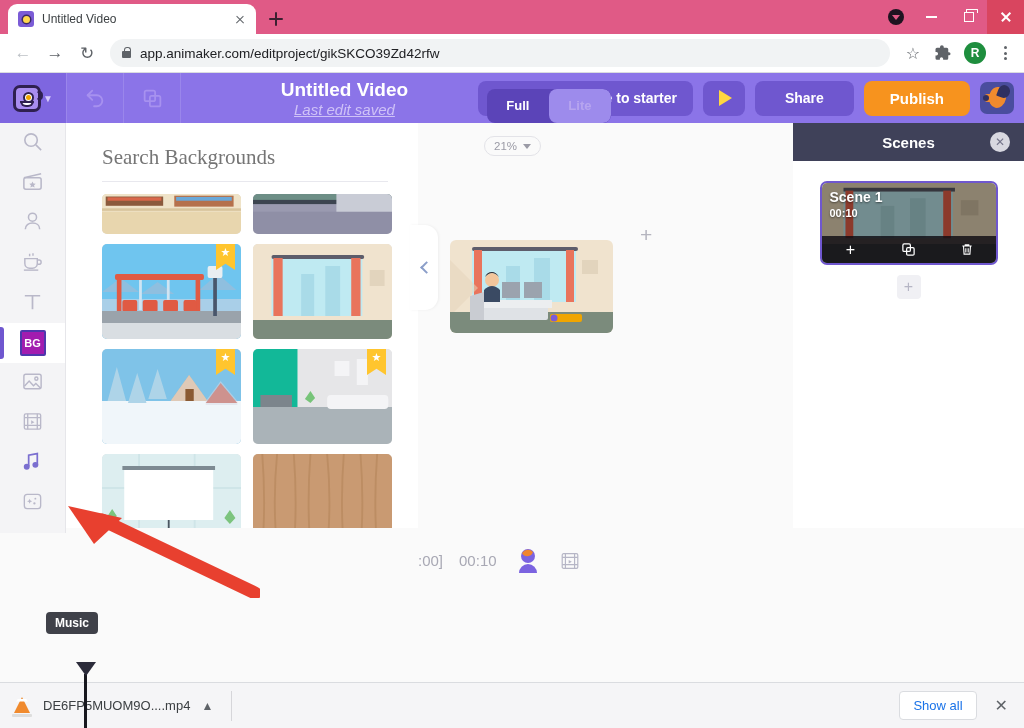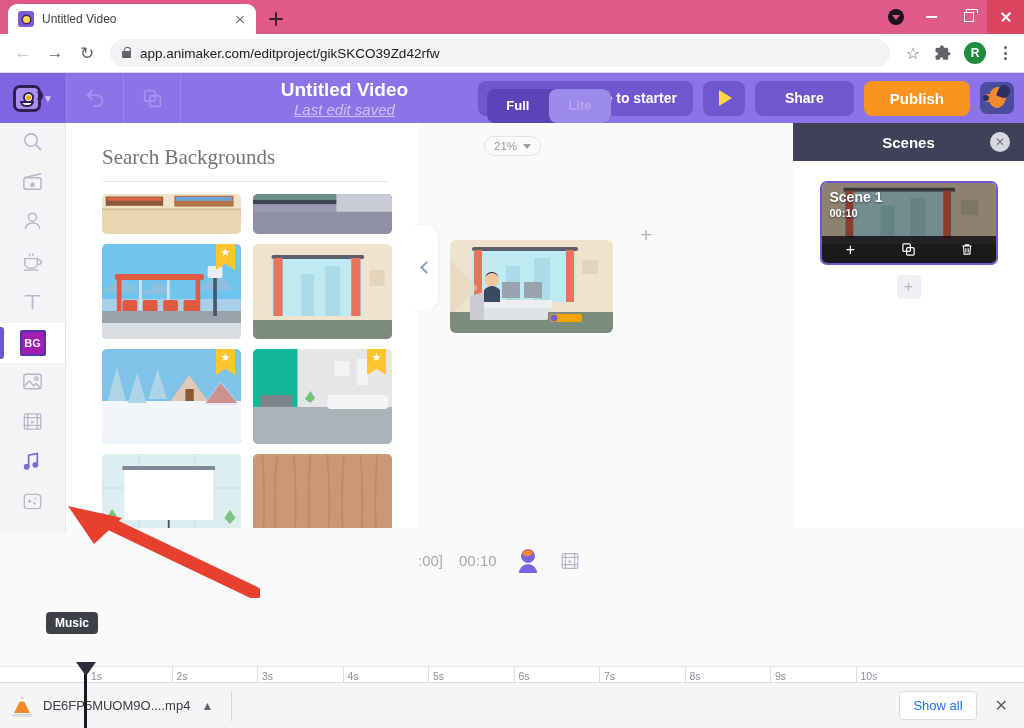--- a/index.html
+++ b/index.html
@@ -768,32 +768,20 @@
       </span>
       <span class="tl-film">
         <svg width="22" height="22" viewBox="0 0 24 24" fill="none" stroke="#b6b6c6" stroke-width="1.3">
             <rect x="3.5" y="4" width="17" height="16" rx="1.5"></rect>
             <path d="M3.5 8h17M3.5 16h17M7 4v16M17 4v16"></path>
             <path d="M10.6 10.8l3.4 1.9-3.4 1.9z" fill="#b6b6c6" stroke="none"></path>
           </svg>
       </span>
     </div>
 
-    <div class="ruler">
-        <div class="tick" style="left: 86px;">1s</div>
-        <div class="tick" style="left: 171.5px;">2s</div>
-        <div class="tick" style="left: 257px;">3s</div>
-        <div class="tick" style="left: 342.5px;">4s</div>
-        <div class="tick" style="left: 428px;">5s</div>
-        <div class="tick" style="left: 513.5px;">6s</div>
-        <div class="tick" style="left: 599px;">7s</div>
-        <div class="tick" style="left: 684.5px;">8s</div>
-        <div class="tick" style="left: 770px;">9s</div>
-        <div class="tick" style="left: 855.5px;">10s</div>
-      </div>
     <div class="playhead-head"></div>
     <div class="playhead-line"></div>
 
     <div class="tracks">
       <div class="track-char">
         <svg width="30" height="36" viewBox="0 0 30 36">
           <circle cx="15" cy="11" r="8" fill="#7b63e0"></circle>
           <path d="M8 8 a8 8 0 0 1 12 -1 a7 7 0 0 1 -12 1z" fill="#f0862e"></path>
           <path d="M4 32 a11 11 0 0 1 22 0z" fill="#7b63e0"></path>
         </svg>

